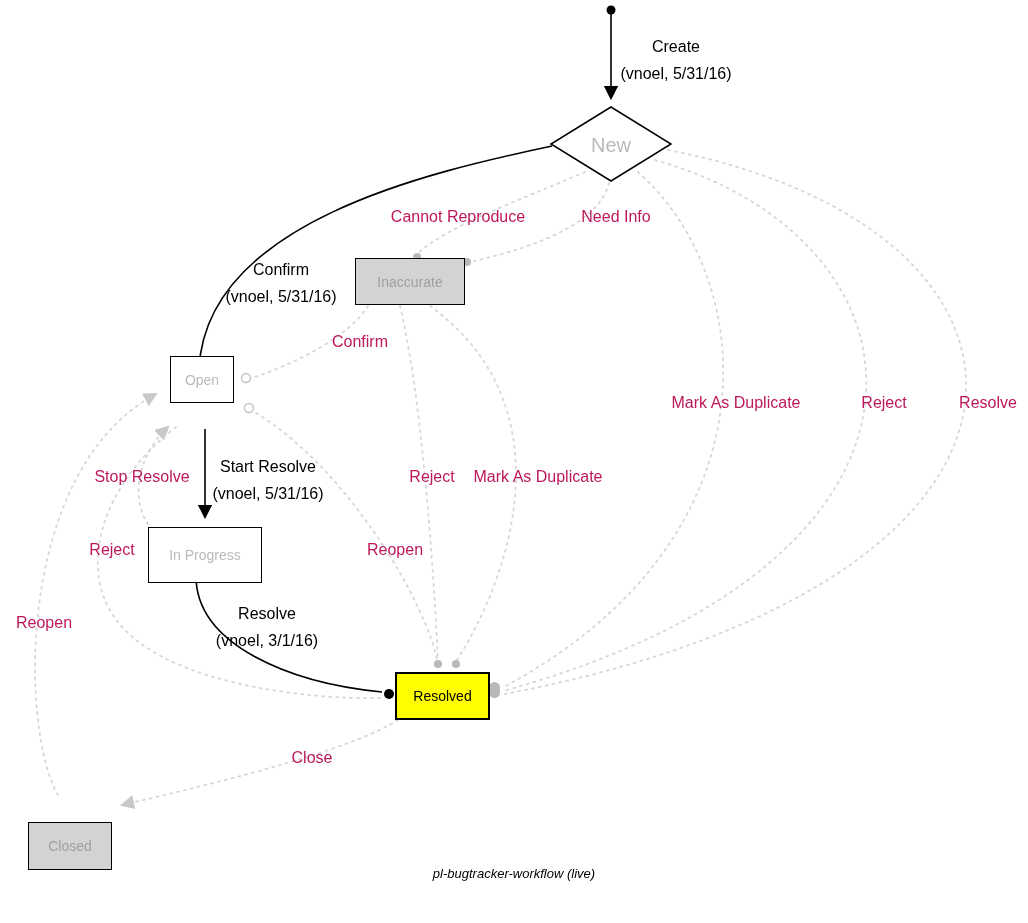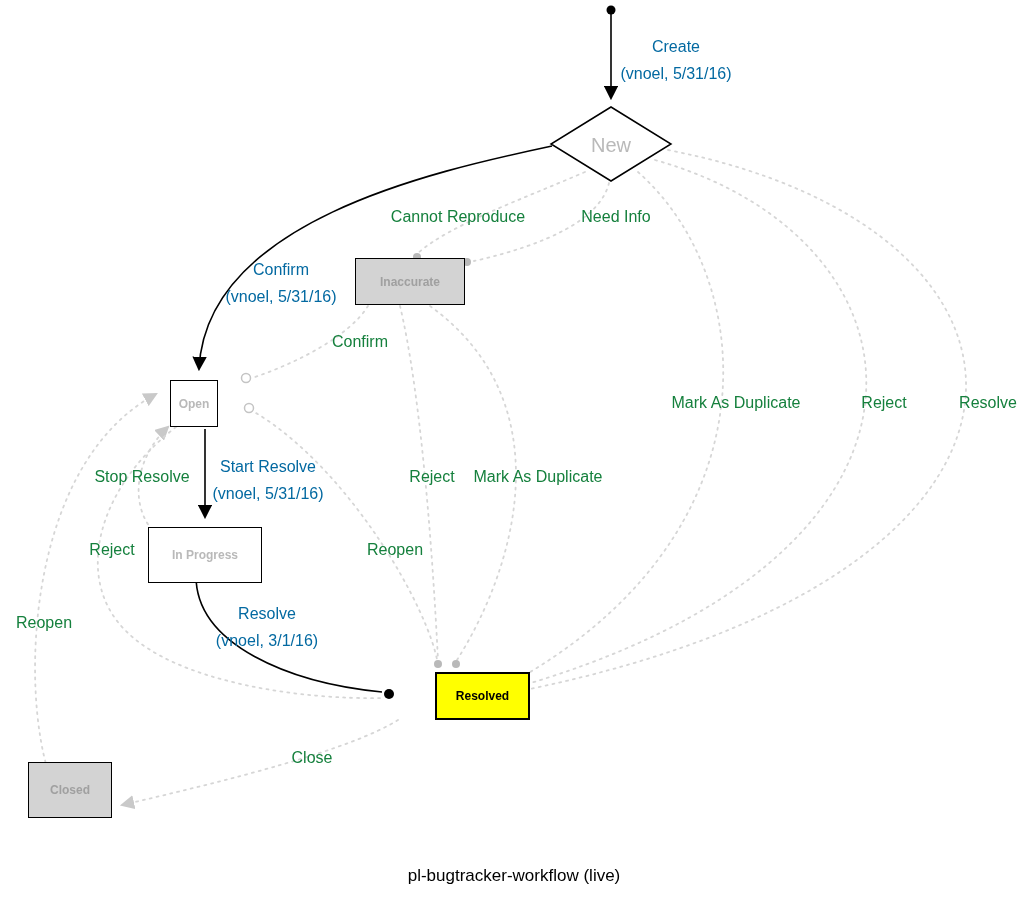--- a/index.html
+++ b/index.html
@@ -9,52 +9,52 @@
     background:#ffffff;
     font-family:"Liberation Sans", sans-serif;
     overflow:hidden;
   }
   .layer { position:absolute; left:0; top:0; width:1028px; height:923px; }
   svg.layer { z-index:1; }
   .nodes { z-index:2; pointer-events:none; }
   .node {
     position:absolute;
     display:flex; align-items:center; justify-content:center;
-    font-size:12px;
+    font-size:14px;
     border:1.5px solid #000;
     background:#fff;
     pointer-events:auto;
-    font-weight:bold;
   }
   .node.gray { background:#d3d3d3; color:#a0a0a0; }
   .node.white { background:#ffffff; color:#b9b9b9; }
-  .node.active { background:#ffff00; color:#000; border-width:2px;margin-left:40px; }
+  .node.active { background:#ffff00; color:#000; border-width:2px; }
   .elabel {
     position:absolute;
     transform:translateX(-50%);
     text-align:center;
     white-space:nowrap;
     font-size:16px;
     line-height:27px;
     pointer-events:none;
   }
-  .elabel.muted { color:#15803d; line-height:18px; }
-  .elabel.black { color:#0369a1; }
+  .elabel.muted { color:#be185d; line-height:18px; }
+  .elabel.black { color:#000000; }
   .diamond-label {
     position:absolute;
     transform:translate(-50%,-50%);
     color:#b9b9b9;
     font-size:20px;
     pointer-events:none;
   }
   .footer {
     position:absolute;
     left:50%;
     transform:translateX(-50%);
-    font-size:17px;
+    font-style:italic;
+    font-size:13px;
     color:#000;
     white-space:nowrap;
     pointer-events:none;
   }
 </style>
 </head>
 <body>
 
 <svg class="layer" width="1028" height="923" viewBox="0 0 1028 923">
   <defs>
@@ -105,33 +105,33 @@
 </svg>
 
 <div class="layer nodes">
 
   <div class="diamond-label" style="left:611px; top:145px">New</div>
 
   <div class="node gray" style="left:355px; top:258px; width:110px; height:47px">
     <span>Inaccurate</span>
   </div>
 
-  <div class="node white" style="left:170px; top:380px; width:48px; height:47px">
+  <div class="node white" style="left:170px; top:356px; width:64px; height:47px">
     <span>Open</span>
   </div>
 
   <div class="node white" style="left:148px; top:527px; width:114px; height:56px">
     <span>In Progress</span>
   </div>
 
   <div class="node active" style="left:395px; top:672px; width:95px; height:48px">
     <span>Resolved</span>
   </div>
 
-  <div class="node gray" style="left:28px; top:762px; width:84px; height:56px">
+  <div class="node gray" style="left:28px; top:822px; width:84px; height:48px">
     <span>Closed</span>
   </div>
 
   <div class="elabel black" style="left:676px; top:33px">
     <div>Create</div>
     <div>(vnoel, 5/31/16)</div>
   </div>
 
   <div class="elabel black" style="left:281px; top:256px">
     <div>Confirm</div>

